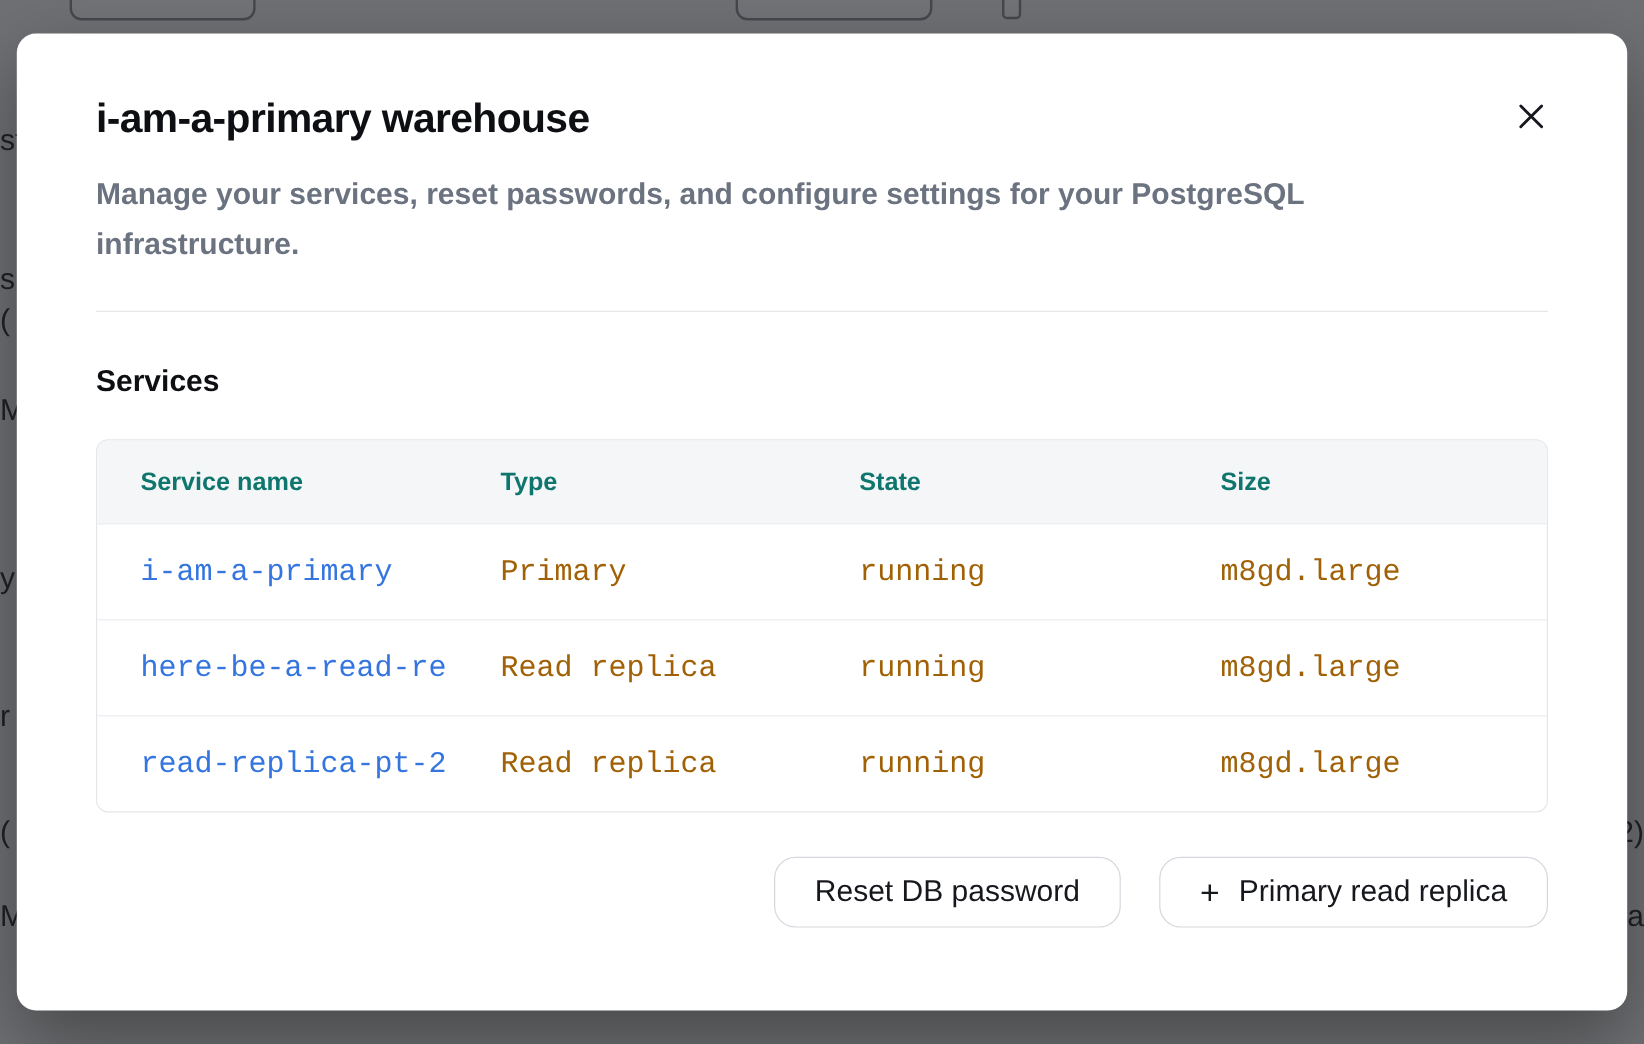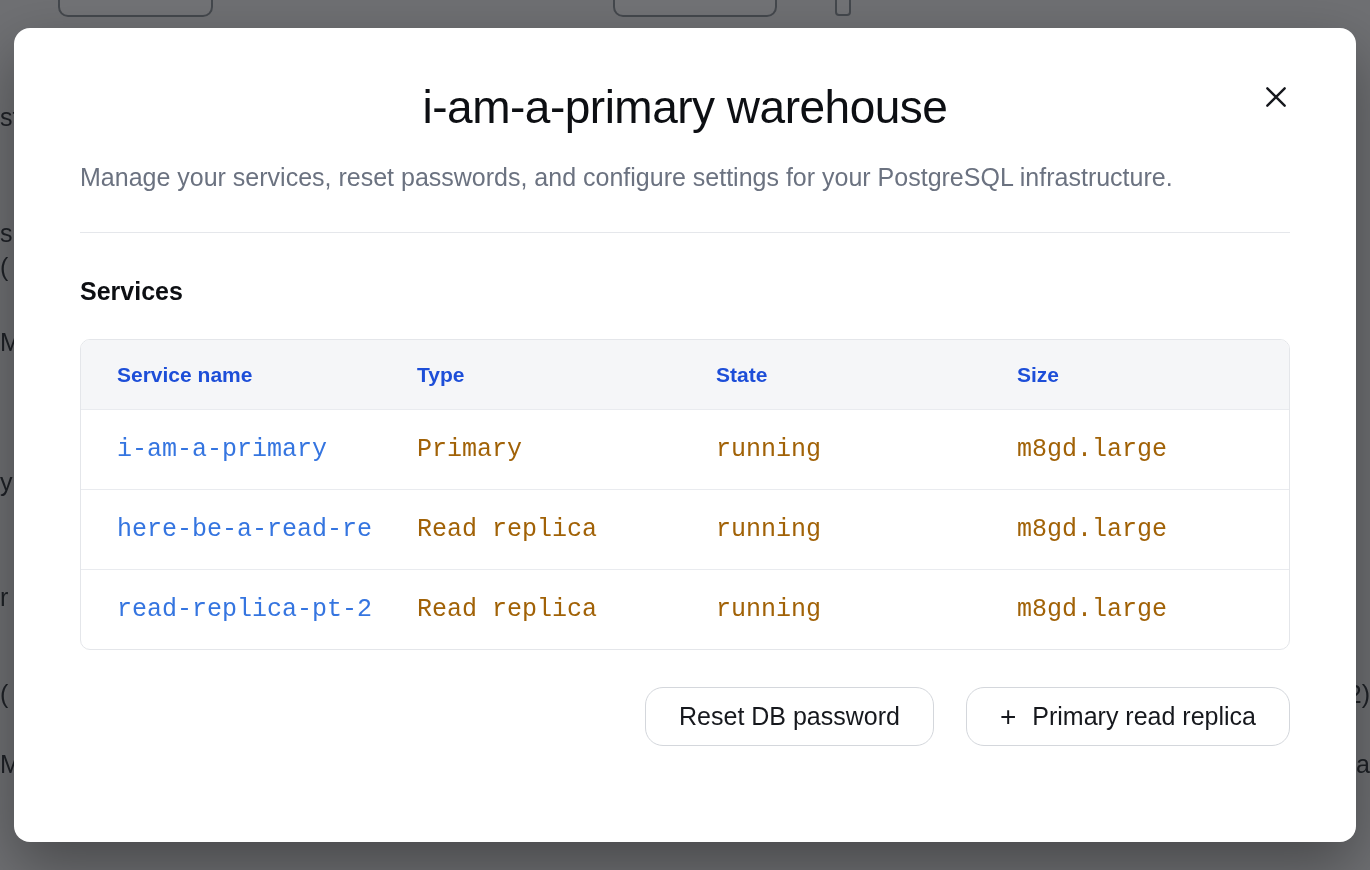--- a/index.html
+++ b/index.html
@@ -29,32 +29,32 @@
 
   
   .modal {
     position: absolute; left: 14px; top: 28px; width: 1342px; height: 814px;
     background: #ffffff; border-radius: 16px;
     box-shadow: 0 24px 60px rgba(0,0,0,0.35);
     padding: 52px 66px 48px 66px;
   }
   .modal-header { position: relative; }
   .modal-title {
-    font-size: 46px; font-weight: 400; letter-spacing: -0.5px; color: #0d0f13; text-align: center;
+    font-size: 34px; font-weight: 700; letter-spacing: -0.5px; color: #0d0f13;
   }
   .close-btn {
     position: absolute; right: -8px; top: -4px;
     width: 44px; height: 44px; border: none; background: transparent;
     cursor: pointer; display: flex; align-items: center; justify-content: center;
   }
   .close-btn svg { width: 26px; height: 26px; stroke: #16181d; stroke-width: 2.2; }
 
   .modal-desc {
     margin-top: 22px; font-size: 25px; line-height: 42px;
-    color: #6b7280; max-width: 1130px;
+    color: #6b7280; max-width: 1130px; font-weight: bold;
   }
 
   .divider { margin-top: 34px; border-top: 1px solid #e5e7eb; height: 0; }
 
   .section-heading {
     margin-top: 44px; font-size: 25px; font-weight: 700; color: #0d0f13;
   }
 
   
   .services-table {
@@ -64,21 +64,21 @@
   .t-row {
     display: grid;
     grid-template-columns: 300px 299px 301px 1fr;
     align-items: center;
   }
   .t-cell { padding-left: 36px; overflow: hidden; white-space: nowrap; }
   .t-head {
     background: #f5f6f8;
     height: 69px;
   }
-  .t-head .t-cell { font-size: 21px; font-weight: 600; color: #1d4ed8; }
+  .t-head .t-cell { font-size: 21px; font-weight: 600; color: #0f766e; }
   .t-body .t-row { height: 80px; border-top: 1px solid #e9ebef; font-size: 25px; font-family: Liberation Mono, monospace; }
   .cell-name { color: var(--link, #3575e0); text-overflow: clip; cursor: pointer; }
   .cell-plain { color: #a16207; }
 
   
   .actions {
     margin-top: 37px; display: flex; justify-content: flex-end; gap: 32px;
   }
   .btn {
     height: 59px; background: #ffffff; border: 1px solid #d4d7dc;

